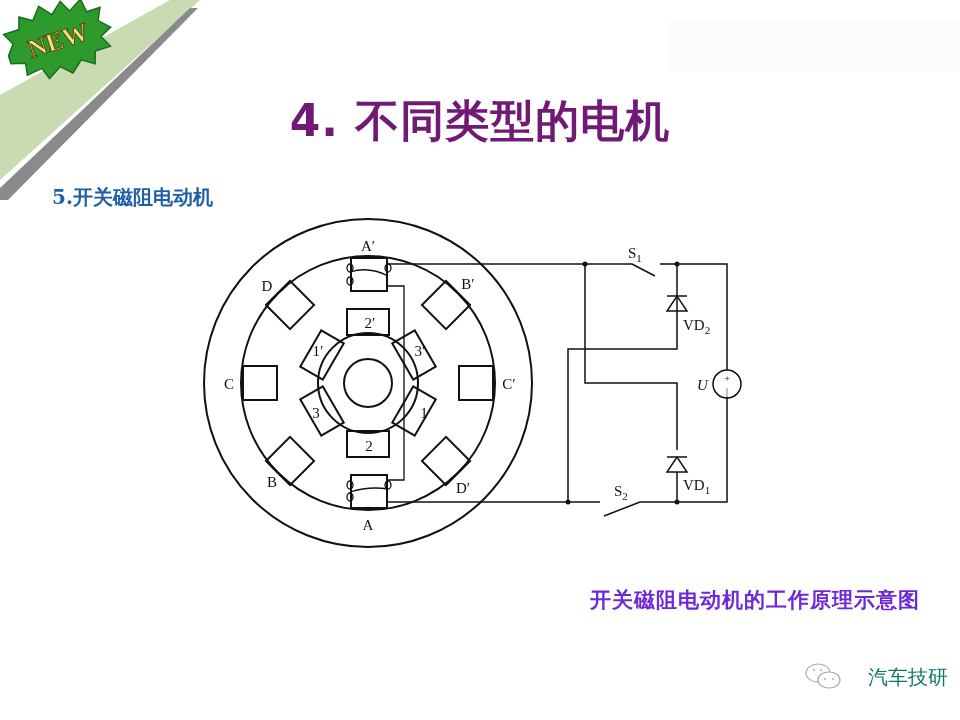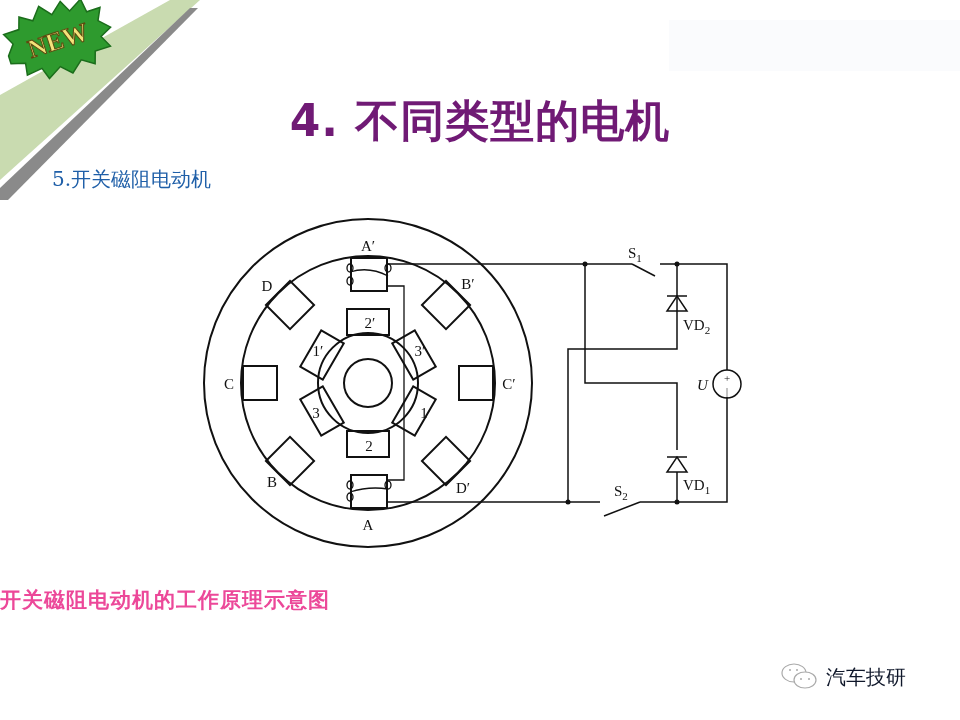--- a/index.html
+++ b/index.html
@@ -1,22 +1,22 @@
 <!DOCTYPE html>
 <html><head>
 <meta charset="utf-8">
 <style>
   html,body{margin:0;padding:0;}
   body{width:960px;height:720px;position:relative;overflow:hidden;background:#ffffff;font-family:"DejaVu Serif",serif;}
   .banner{position:absolute;left:0;top:0;width:960px;height:720px;pointer-events:none;}
   .top-box{position:absolute;left:669px;top:20px;width:291px;height:51px;background:#fafbfd;}
   .title{position:absolute;left:0;width:960px;top:92px;text-align:center;font-family:"DejaVu Sans",sans-serif;font-weight:bold;font-size:44px;color:#701a75;letter-spacing:1px;}
-  .subtitle{position:absolute;left:52px;top:166px;font-family:"DejaVu Serif",serif;font-weight:normal;font-size:20px;color:#1f5fa8;}
-  .caption{position:absolute;left:0;width:920px;top:586px;text-align:left;font-family:Liberation Serif, serif;font-weight:bold;font-size:21px;color:#ec4899;letter-spacing:1px;}
-  .watermark{position:absolute;left:780px;top:662px;display:flex;align-items:center;gap:6px;color:#0f172a;font-family:"DejaVu Sans",sans-serif;font-size:20px;}
+  .subtitle{position:absolute;left:52px;top:184px;font-family:"DejaVu Serif",serif;font-weight:bold;font-size:20px;color:#1f5fa8;}
+  .caption{position:absolute;left:0;width:920px;top:586px;text-align:right;font-family:Liberation Serif, serif;font-weight:bold;font-size:21px;color:#6d28d9;letter-spacing:1px;}
+  .watermark{position:absolute;left:804px;top:662px;display:flex;align-items:center;gap:24px;color:#0f766e;font-family:"DejaVu Sans",sans-serif;font-size:20px;}
   svg text{font-family:"Liberation Serif","DejaVu Serif",serif;}
 </style>
 </head>
 <body>
 
 <svg class="banner" viewBox="0 0 960 720">
   <polygon points="0,95 170,0 200,0 0,180" fill="#c9dbb0"></polygon>
   <polygon points="190,8 198,8 8,200 0,200 0,188" fill="#8a8a8a"></polygon>
   <g transform="translate(58,40) rotate(-18)">
     <polygon points="-52,0 -44,-10 -50,-22 -34,-22 -30,-34 -18,-26 -8,-38 2,-26 14,-36 20,-24 34,-32 36,-18 50,-18 44,-6 54,4 42,10 48,22 32,22 28,34 16,26 4,36 -6,26 -20,34 -24,22 -40,24 -38,12 -52,8" fill="#2e9a2e" stroke="#1b6d1b" stroke-width="1.5"></polygon>

